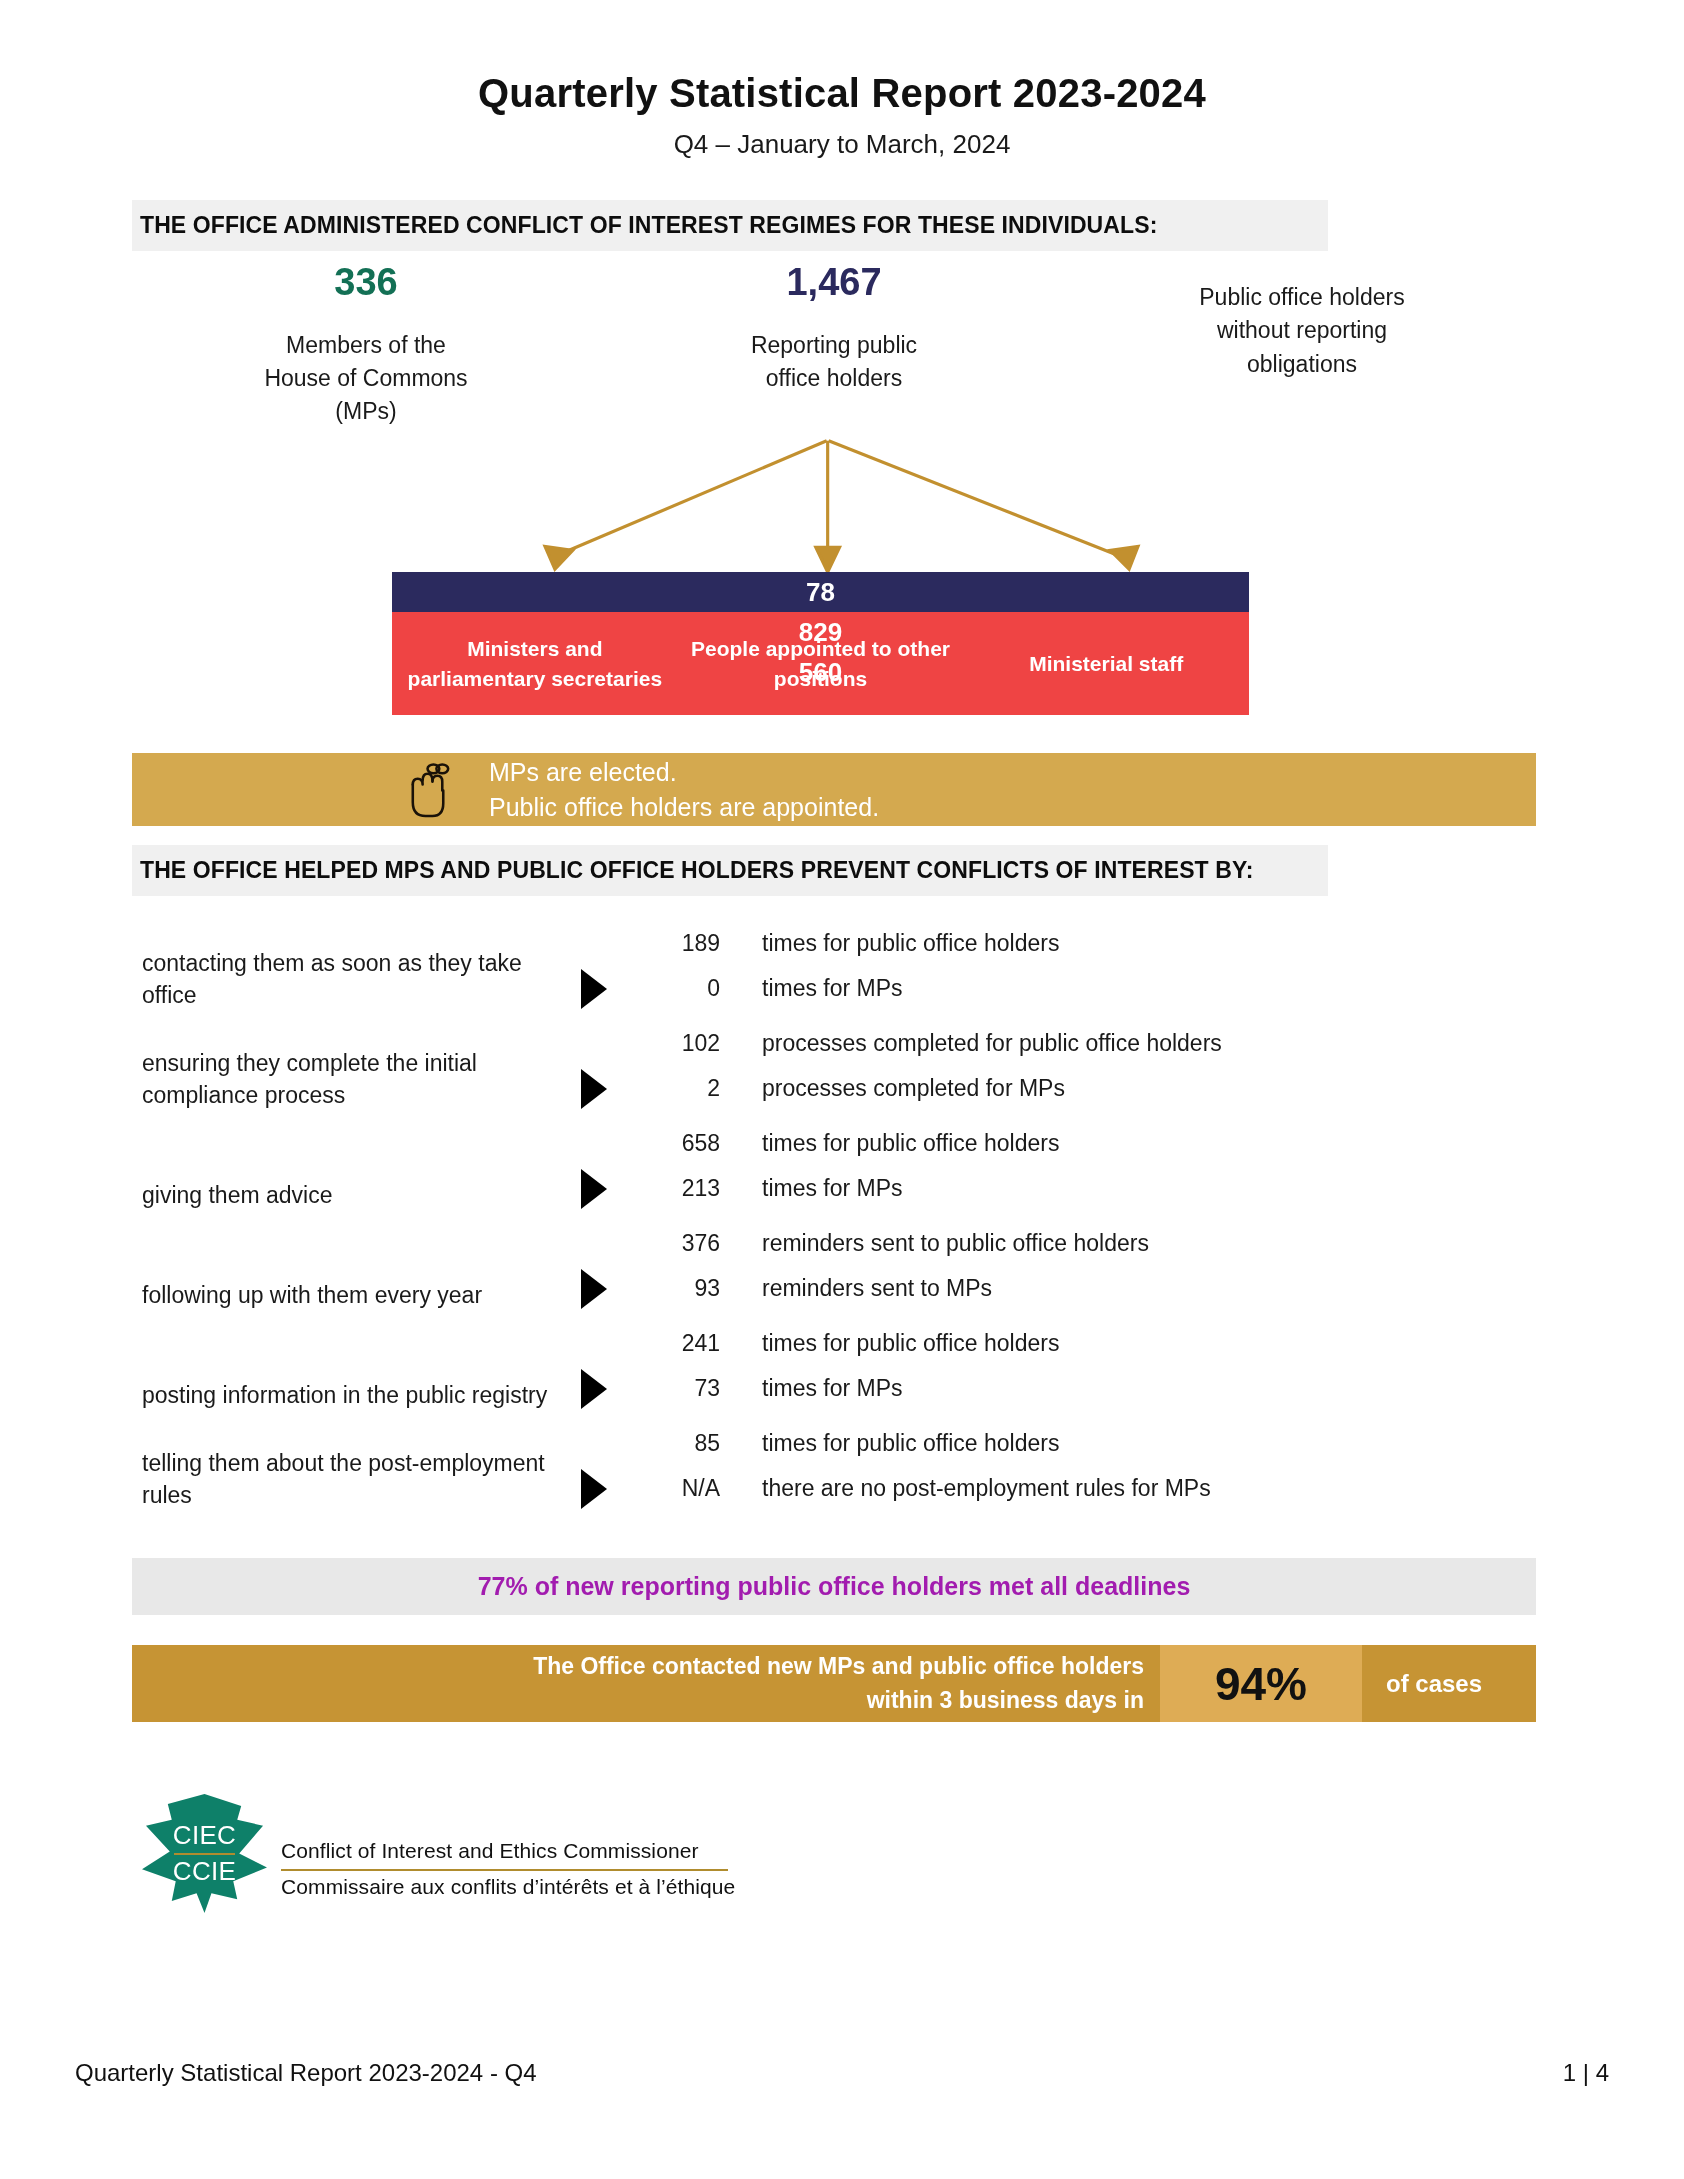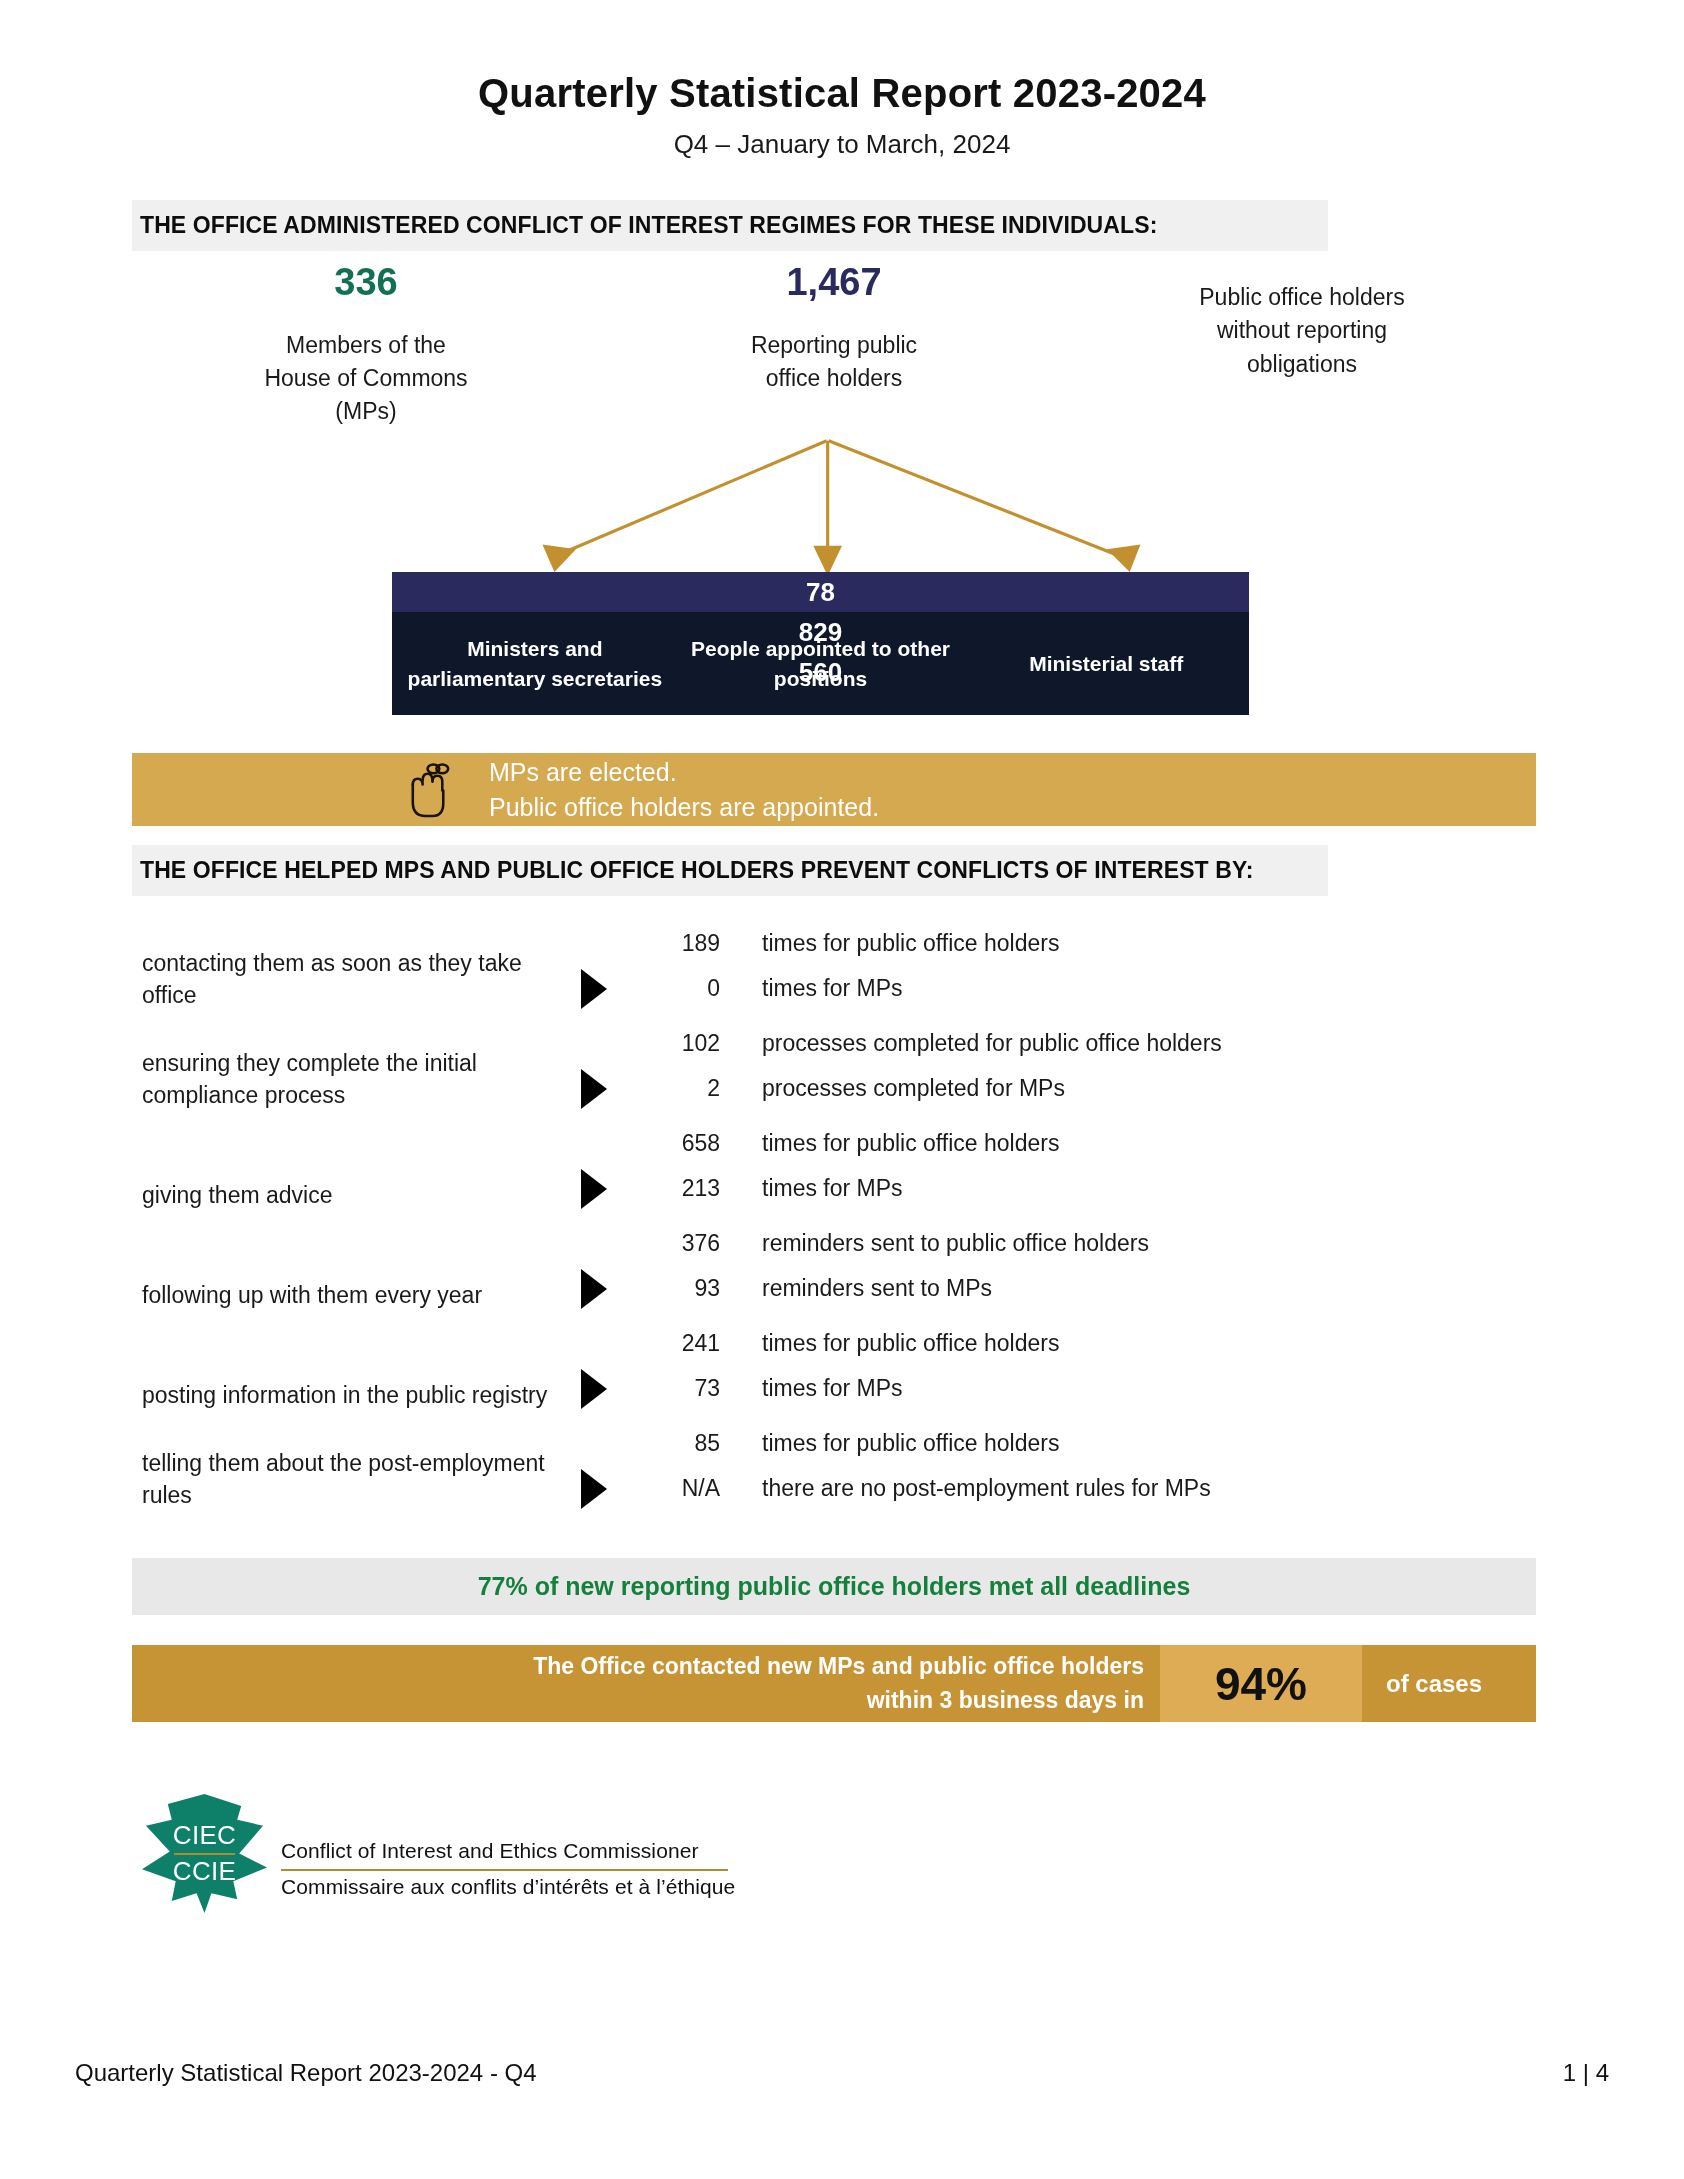--- a/index.html
+++ b/index.html
@@ -49,21 +49,21 @@
   .stat-poh .desc{padding:0 109px;}
 
   
   #arrow-svg{position:absolute;left:495px;top:416px;}
 
   
   .breakdown{position:absolute;left:392px;top:572px;width:857px;}
   .bd-head{background:#2b2a5e;display:flex;height:40px;flex-direction:column;}
   .bd-head div{flex:1;text-align:center;color:#fff;font-size:26px;
     font-weight:bold;line-height:40px;}
-  .bd-body{background:#0f172a;display:flex;height:103px;}
+  .bd-body{background:#ef4444;display:flex;height:103px;}
   .bd-body div{flex:1;text-align:center;color:#fff;font-size:21px;
     font-weight:bold;line-height:1.42;display:flex;align-items:center;
     justify-content:center;padding:0 6px;box-sizing:border-box;}
 
   
   .note-banner{
     position:absolute;left:132px;top:753px;width:1404px;height:73px;
     background:#d4a94f;display:flex;align-items:center;
   }
   .note-icon{width:119px;display:flex;justify-content:center;
@@ -79,21 +79,21 @@
   .act-nums{flex:1;}
   .act-line{display:flex;align-items:baseline;line-height:1.95;}
   .act-num{width:91px;text-align:right;font-size:23px;color:#1a1a1a;}
   .act-txt{padding-left:42px;font-size:23px;color:#1a1a1a;}
 
   
   .deadline-banner{
     position:absolute;left:132px;top:1558px;width:1404px;height:57px;
     background:#e8e8e8;display:flex;align-items:center;justify-content:center;
   }
-  .deadline-banner span{font-size:25px;font-weight:bold;color:#15803d;}
+  .deadline-banner span{font-size:25px;font-weight:bold;color:#a21caf;}
 
   
   .pct-banner{
     position:absolute;left:132px;top:1645px;width:1404px;height:77px;
     display:flex;background:#c69434;
   }
   .pct-left{flex:1;display:flex;flex-direction:column;justify-content:center;
     align-items:flex-end;padding-right:16px;}
   .pct-left span{color:#fff;font-size:23px;font-weight:bold;line-height:1.45;}
   .pct-mid{width:202px;background:#deac55;display:flex;align-items:center;

